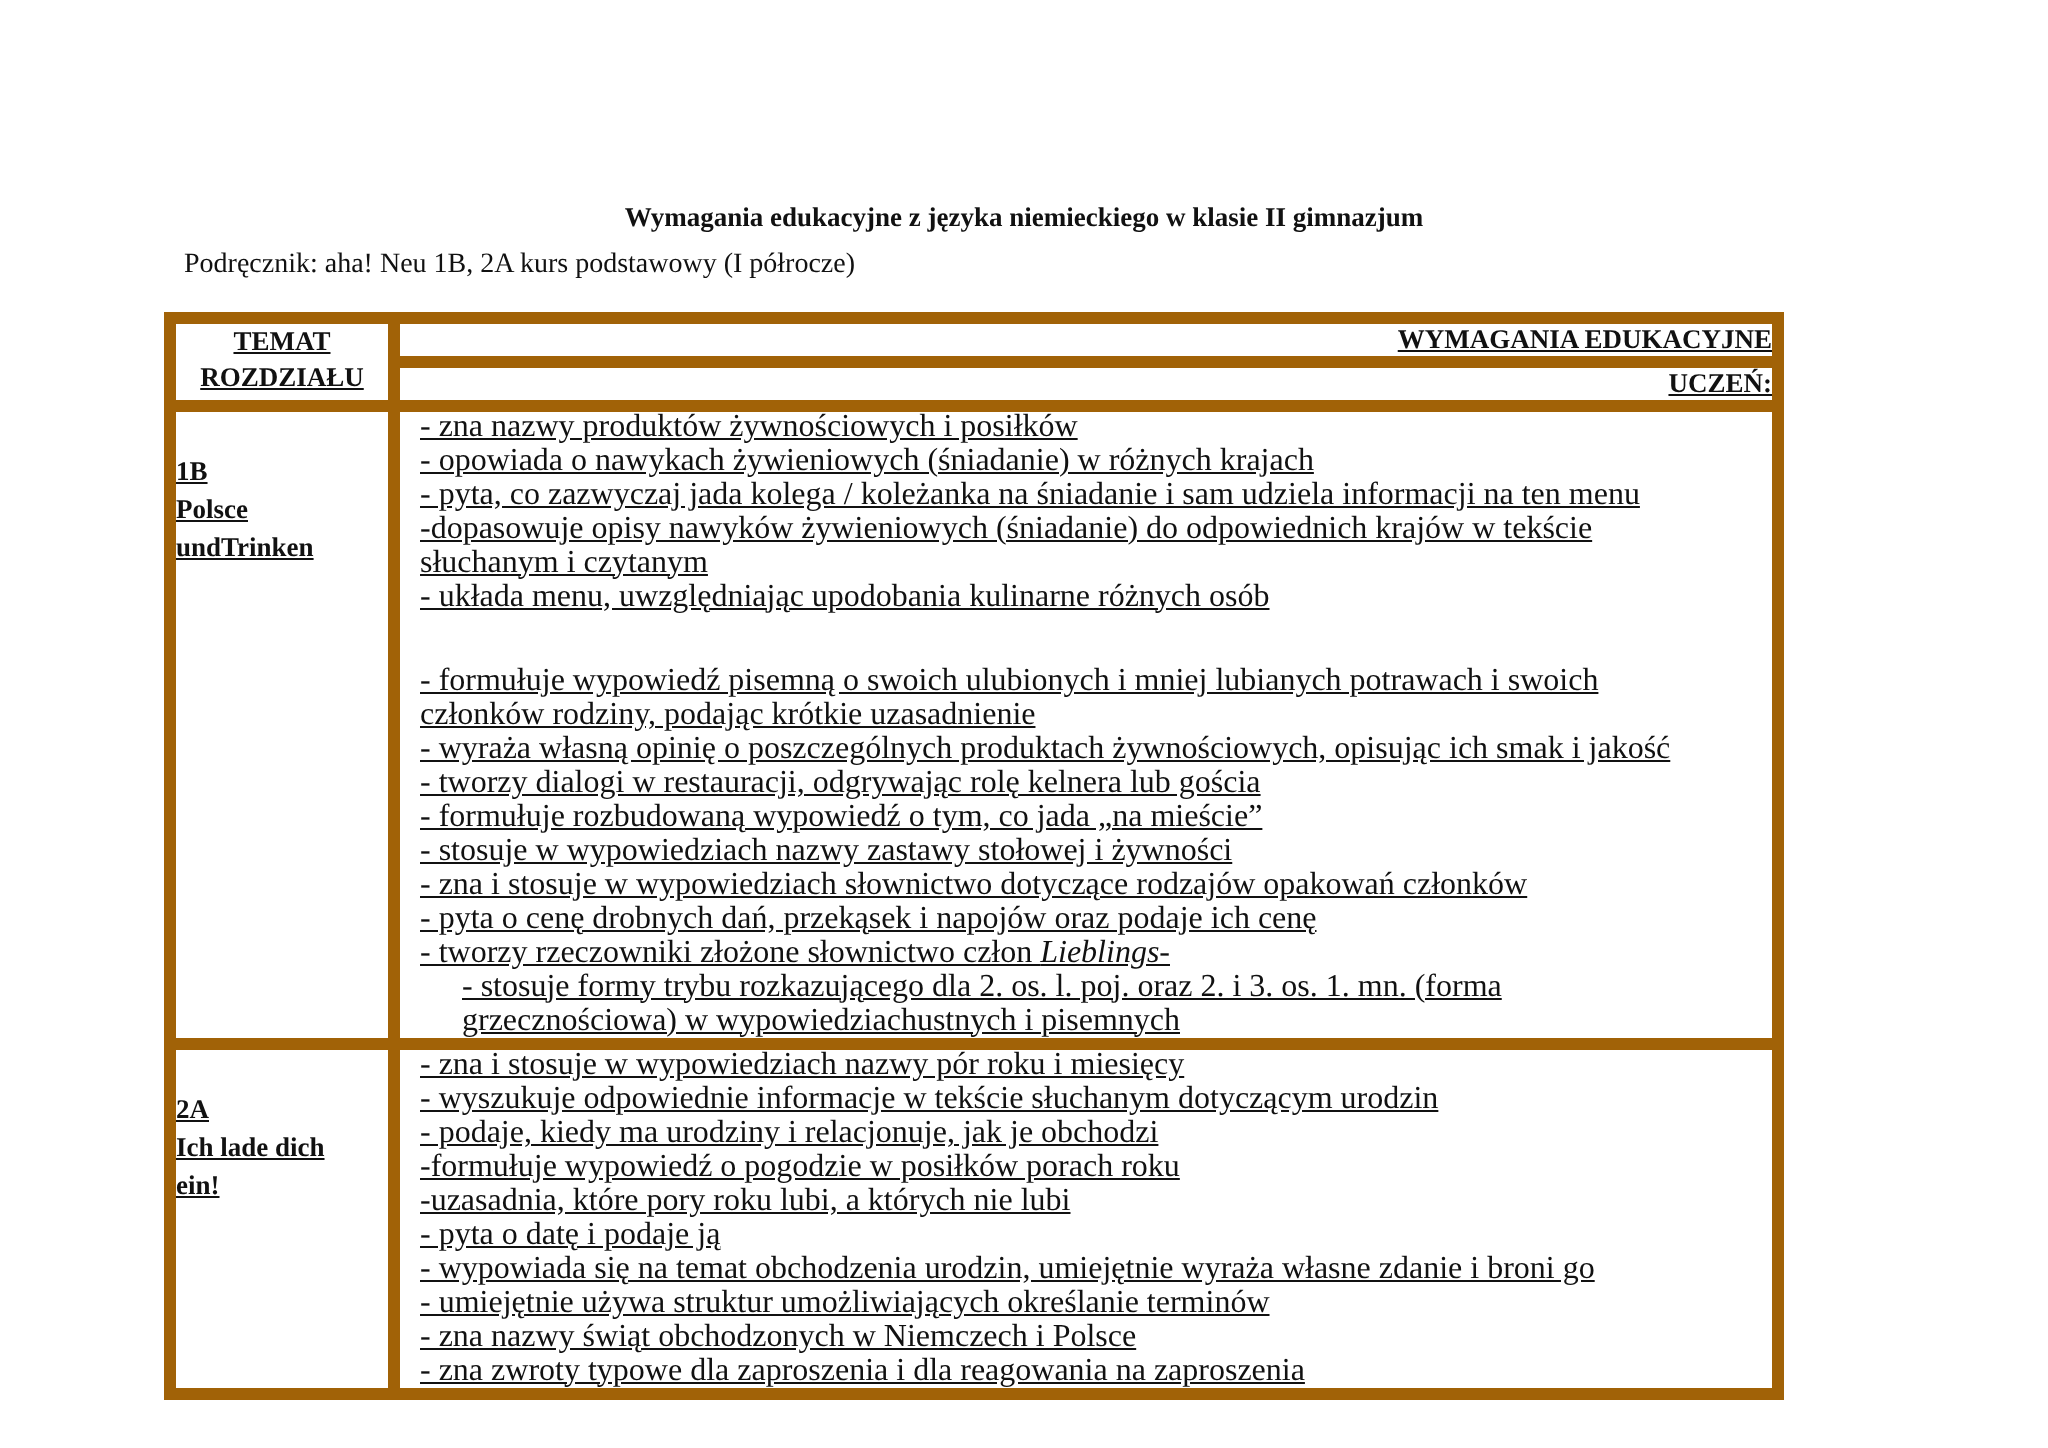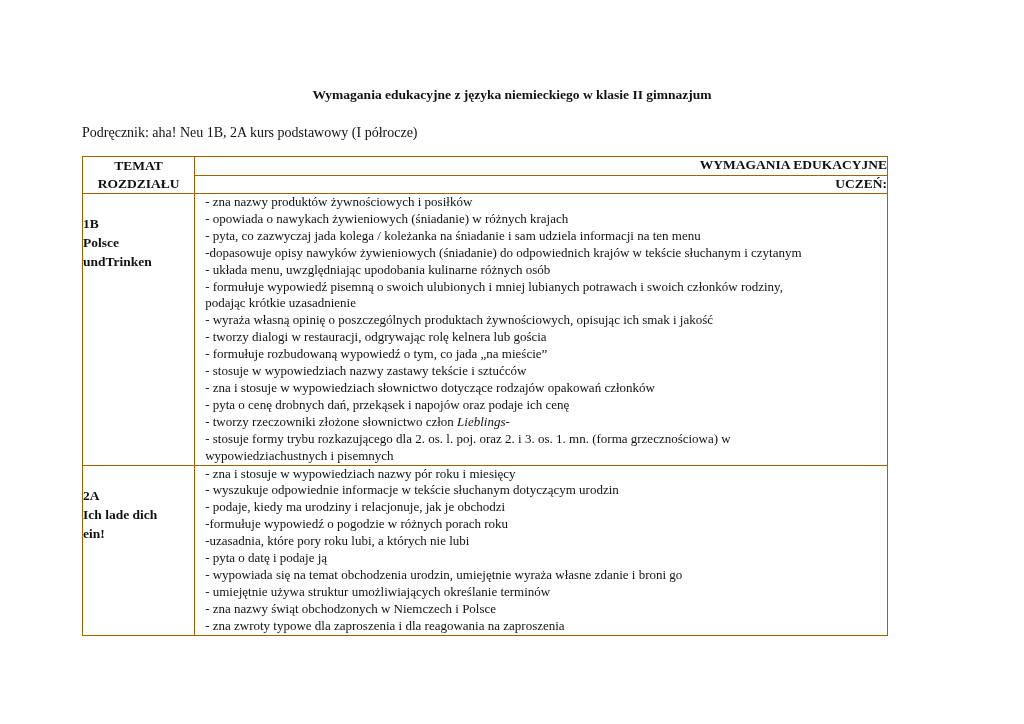--- a/index.html
+++ b/index.html
@@ -12,45 +12,46 @@
       height: 724px;
       position: relative;
       overflow: hidden;
       font-family: "Liberation Serif", "DejaVu Serif", serif;
       color: #111111;
     }
     .page-title {
       position: absolute;
       left: 0;
       width: 1024px;
-      top: 86px;
+      top: 100px;
       text-align: center;
       font-weight: bold;
       font-size: 13.5px;
       line-height: 18px;
     }
     .subtitle {
       position: absolute;
-      left: 82px;
+      left: 92px;
       top: 124px;
       font-size: 14px;
       line-height: 18px;
     }
     table.req {
       position: absolute;
       left: 82px;
       top: 156px;
       width: 806px;
       border-collapse: collapse;
       table-layout: fixed;
     }
     table.req td {
-      border: 1px solid #a16207;
+      border: 6px solid #a16207;
       padding: 0;
       vertical-align: top;
+      text-decoration: underline;
     }
     .col-topic { width: 112px; }
     .col-req { width: 692px; }
     .hdr-topic {
       text-align: center;
       font-weight: bold;
       font-size: 13.5px;
       line-height: 18px;
       vertical-align: top !important;
       padding-top: 0 !important;
@@ -71,21 +72,21 @@
     .topic-inner {
       padding-top: 20px;
     }
     .topic-inner.second {
       padding-top: 20px;
     }
     .req-list {
       margin: 0;
       padding: 0 4px 0 10px;
       list-style: none;
-      font-size: 13px;
+      font-size: 16px;
       line-height: 16.9px;
     }
     .req-list li {
       margin: 0;
       padding: 0;
     }
     .req-list li em {
       font-style: italic;
     }
   </style>
@@ -120,47 +121,47 @@
         <div>undTrinken</div>
       </div>
     </td>
     <td>
       <ul class="req-list">
         <li>- zna nazwy produktów żywnościowych i posiłków</li>
         <li>- opowiada o nawykach żywieniowych (śniadanie) w różnych krajach</li>
         <li>- pyta, co zazwyczaj jada kolega / koleżanka na śniadanie i sam udziela informacji na ten menu</li>
         <li style="padding-right:60px;">-dopasowuje opisy nawyków żywieniowych (śniadanie) do odpowiednich krajów w tekście słuchanym i czytanym</li>
         <li>- układa menu, uwzględniając upodobania kulinarne różnych osób</li>
-        <li style="padding-right:60px;">- formułuje wypowiedź pisemną o swoich ulubionych i mniej lubianych potrawach i swoich członków rodziny, podając krótkie uzasadnienie</li>
+        <li style="padding-right:60px;margin-top:26px;">- formułuje wypowiedź pisemną o swoich ulubionych i mniej lubianych potrawach i swoich członków rodziny, podając krótkie uzasadnienie</li>
         <li>- wyraża własną opinię o poszczególnych produktach żywnościowych, opisując ich smak i jakość</li>
         <li>- tworzy dialogi w restauracji, odgrywając rolę kelnera lub gościa</li>
         <li>-  formułuje rozbudowaną wypowiedź o tym, co jada „na mieście”</li>
-        <li>- stosuje w wypowiedziach nazwy zastawy tekście i sztućców</li>
+        <li>- stosuje w wypowiedziach nazwy zastawy stołowej i żywności</li>
         <li>-  zna i stosuje w wypowiedziach słownictwo dotyczące rodzajów opakowań członków</li>
         <li>-  pyta o cenę drobnych dań, przekąsek i napojów oraz podaje ich cenę</li>
         <li><span>-  tworzy rzeczowniki złożone słownictwo człon </span><em>Lieblings-</em></li>
-        <li style="padding-right:60px;">-  stosuje formy trybu rozkazującego dla 2. os. l. poj. oraz 2. i 3. os. 1. mn. (forma grzecznościowa) w wypowiedziachustnych i pisemnych</li>
+        <li style="padding-right:60px;margin-left:21px;">-  stosuje formy trybu rozkazującego dla 2. os. l. poj. oraz 2. i 3. os. 1. mn. (forma grzecznościowa) w wypowiedziachustnych i pisemnych</li>
       </ul>
     </td>
   </tr>
 
   <tr>
     <td class="topic-cell">
       <div class="topic-inner second">
         <div>2A</div>
         <div>Ich lade dich</div>
         <div>ein!</div>
       </div>
     </td>
     <td>
       <ul class="req-list">
         <li>- zna i stosuje w wypowiedziach nazwy pór roku i miesięcy</li>
         <li>- wyszukuje odpowiednie informacje w tekście słuchanym dotyczącym urodzin</li>
         <li>- podaje, kiedy ma urodziny i  relacjonuje, jak je obchodzi</li>
-        <li>-formułuje wypowiedź o pogodzie w różnych porach roku</li>
+        <li>-formułuje wypowiedź o pogodzie w posiłków porach roku</li>
         <li>-uzasadnia, które pory roku lubi, a których nie lubi</li>
         <li>- pyta o datę i podaje ją</li>
         <li>- wypowiada się na temat obchodzenia urodzin, umiejętnie wyraża własne zdanie i broni go</li>
         <li>- umiejętnie używa struktur umożliwiających określanie terminów</li>
         <li>- zna nazwy świąt obchodzonych w Niemczech i Polsce</li>
         <li>- zna zwroty typowe dla zaproszenia i dla reagowania na zaproszenia</li>
       </ul>
     </td>
   </tr>
 </tbody>

